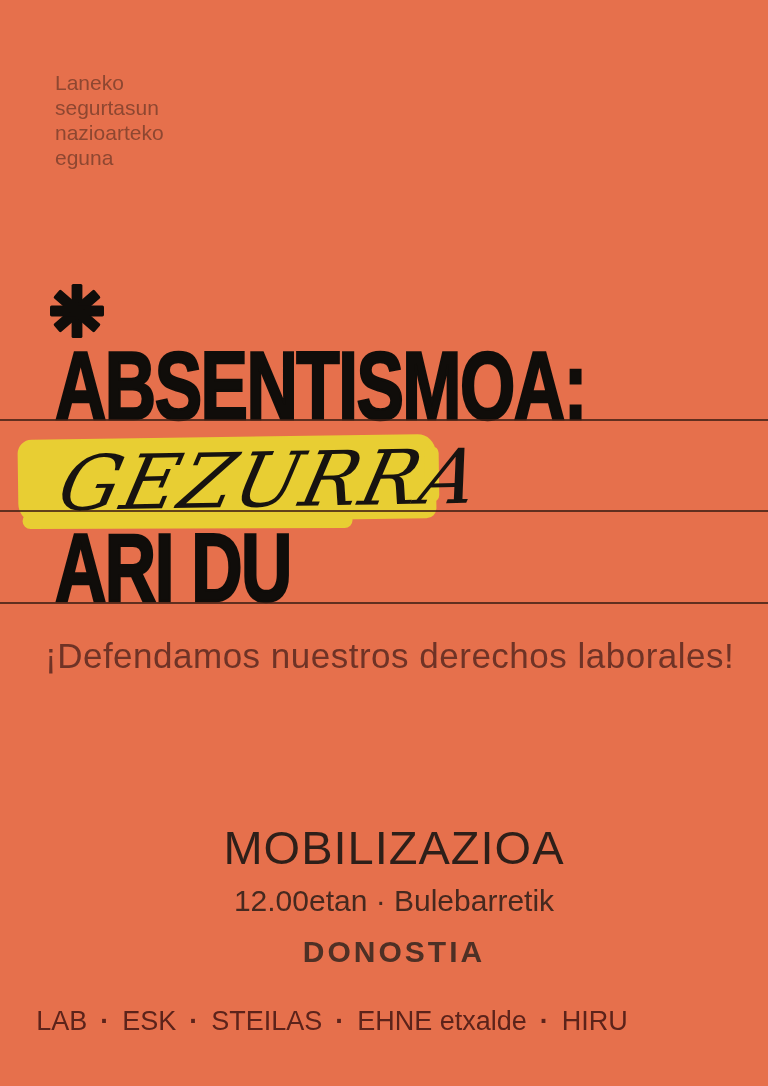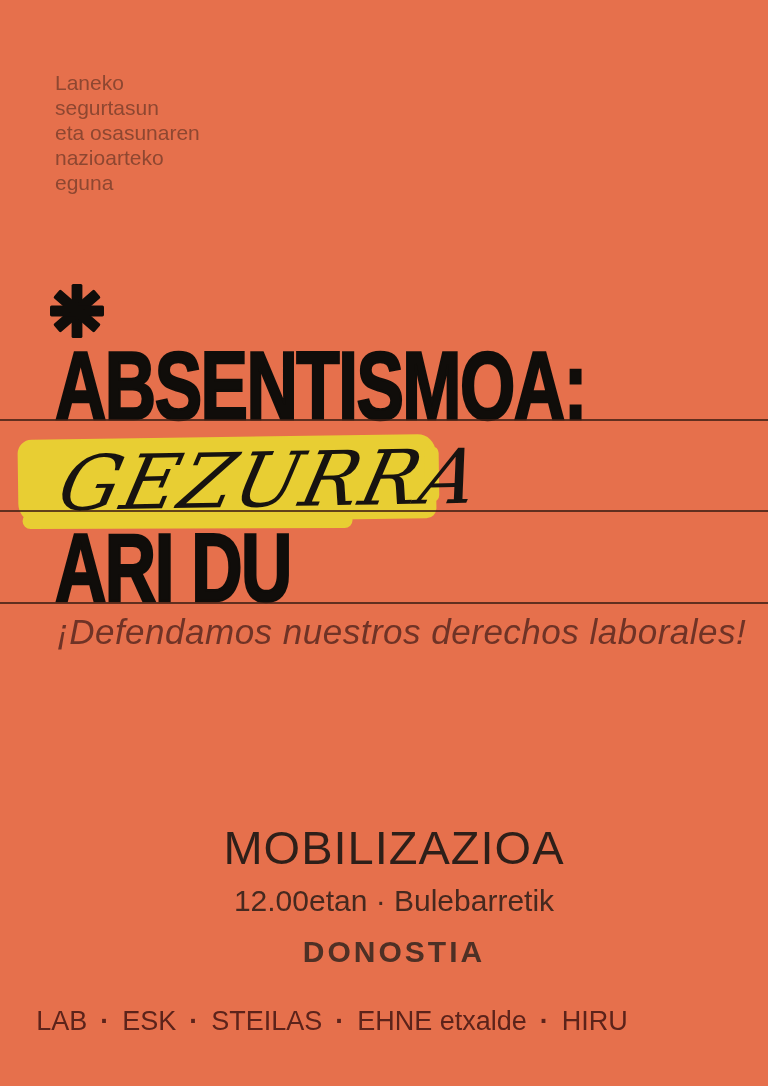--- a/index.html
+++ b/index.html
@@ -84,23 +84,23 @@
   .script-word{
     position:absolute;left:52px;top:446px;
     font-family:"DejaVu Serif", serif;font-style:italic;font-weight:400;
     font-size:76px;line-height:1;letter-spacing:2px;
     color:#171310;white-space:nowrap;
     transform:skewX(-14deg) rotate(-1deg);transform-origin:left bottom;
   }
 
   
   .slogan{
-    position:absolute;left:45px;top:612px;
-    font-size:35px;font-style:italic;font-weight:400;
-    color:var(--slogan);letter-spacing:0.5px;white-space:nowrap;margin-left:12px;
+    position:absolute;left:45px;top:636px;
+    font-size:35px;font-weight:400;
+    color:var(--slogan);letter-spacing:0.5px;white-space:nowrap;
   }
 
   
   .mobilization{
     position:absolute;left:10px;top:822px;width:768px;text-align:center;
   }
   .mob-title{
     font-size:47px;font-weight:400;letter-spacing:1px;
     color:var(--mob-title);line-height:1.1;
   }
@@ -123,21 +123,20 @@
 </style>
 </head>
 <body>
 
 <div class="poster">
 
   <div class="date-block">
     <div class="event-subtitle">
       <div class="sub-line">Laneko</div>
       <div class="sub-line">segurtasun</div>
-      <div class="sub-line">eta osasunaren</div>
       <div class="sub-line">nazioarteko</div>
       <div class="sub-line">eguna</div>
     </div>
   </div>
 
   <svg class="asterisk" viewBox="0 0 100 100" aria-hidden="true">
     <g fill="#100D0A">
       <rect x="40" y="0" width="20" height="100" rx="3"></rect>
       <rect x="40" y="0" width="20" height="100" rx="3" transform="rotate(49 50 50)"></rect>
       <rect x="40" y="0" width="20" height="100" rx="3" transform="rotate(90 50 50)"></rect>

